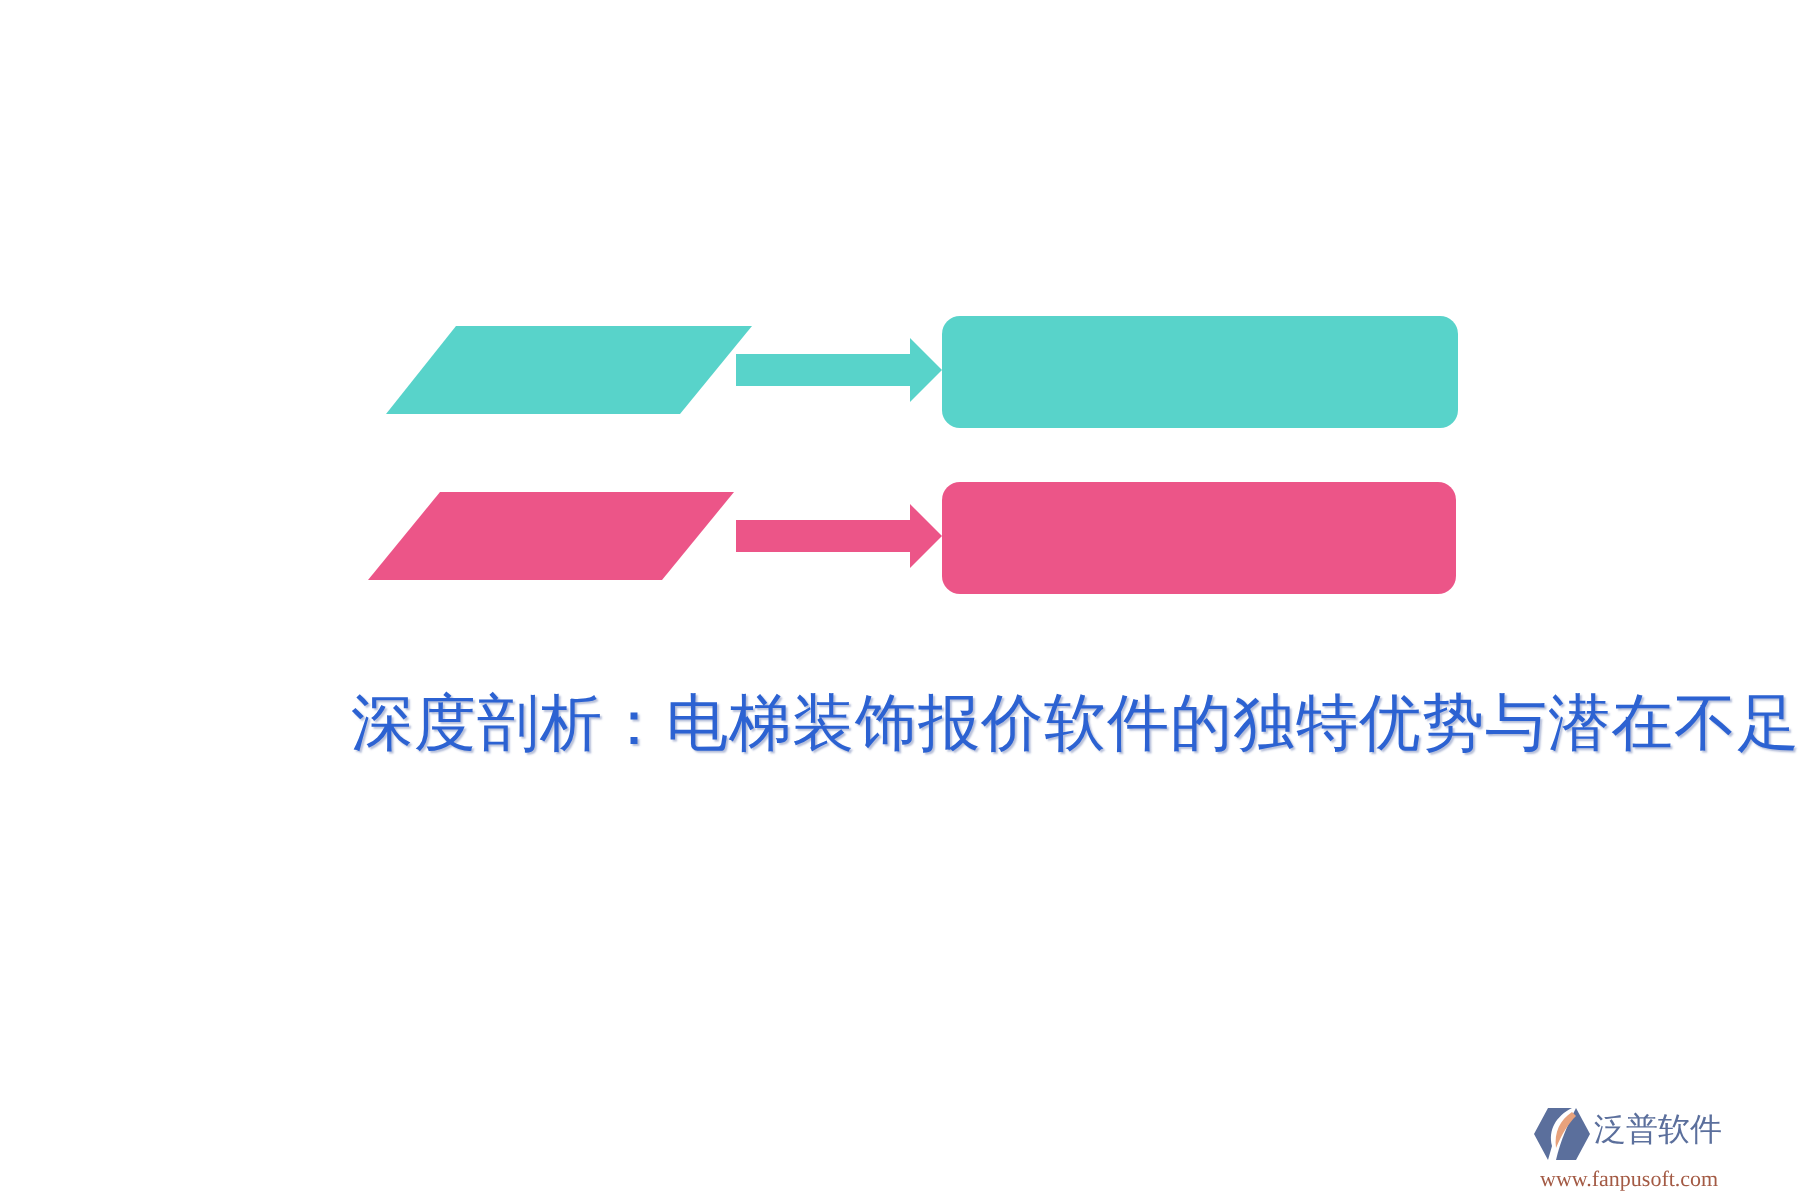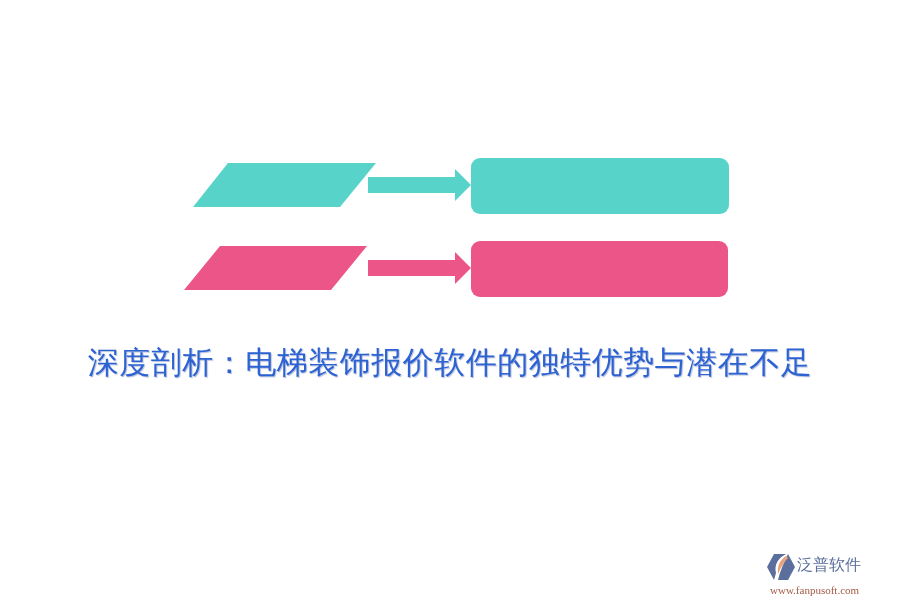--- a/index.html
+++ b/index.html
@@ -19,21 +19,21 @@
       left: 0;
       top: 0;
       width: 900px;
       height: 600px;
     }
     .title {
       position: absolute;
       left: 0;
       width: 900px;
       top: 338px;
-      text-align: center;
+      text-align: right;
       font-family: "DejaVu Serif", serif;
       font-size: 31px;
       line-height: 48px;
       letter-spacing: 0.5px;
       color: #2c62d2;
       text-shadow: 1px 1px 1px rgba(90, 110, 170, 0.45);
       white-space: nowrap;
     }
     .logo {
       position: absolute;

